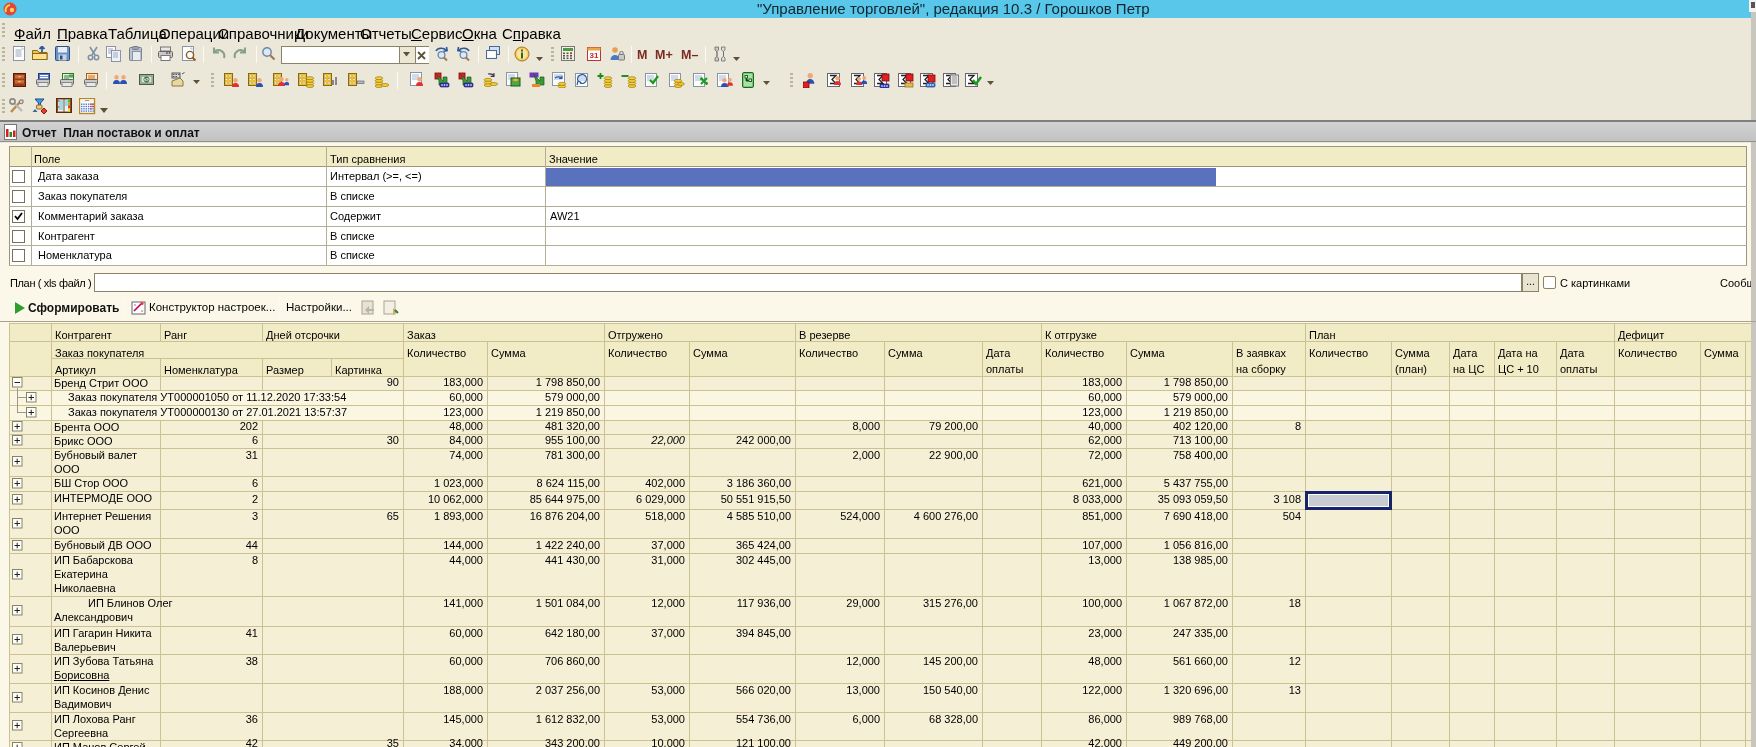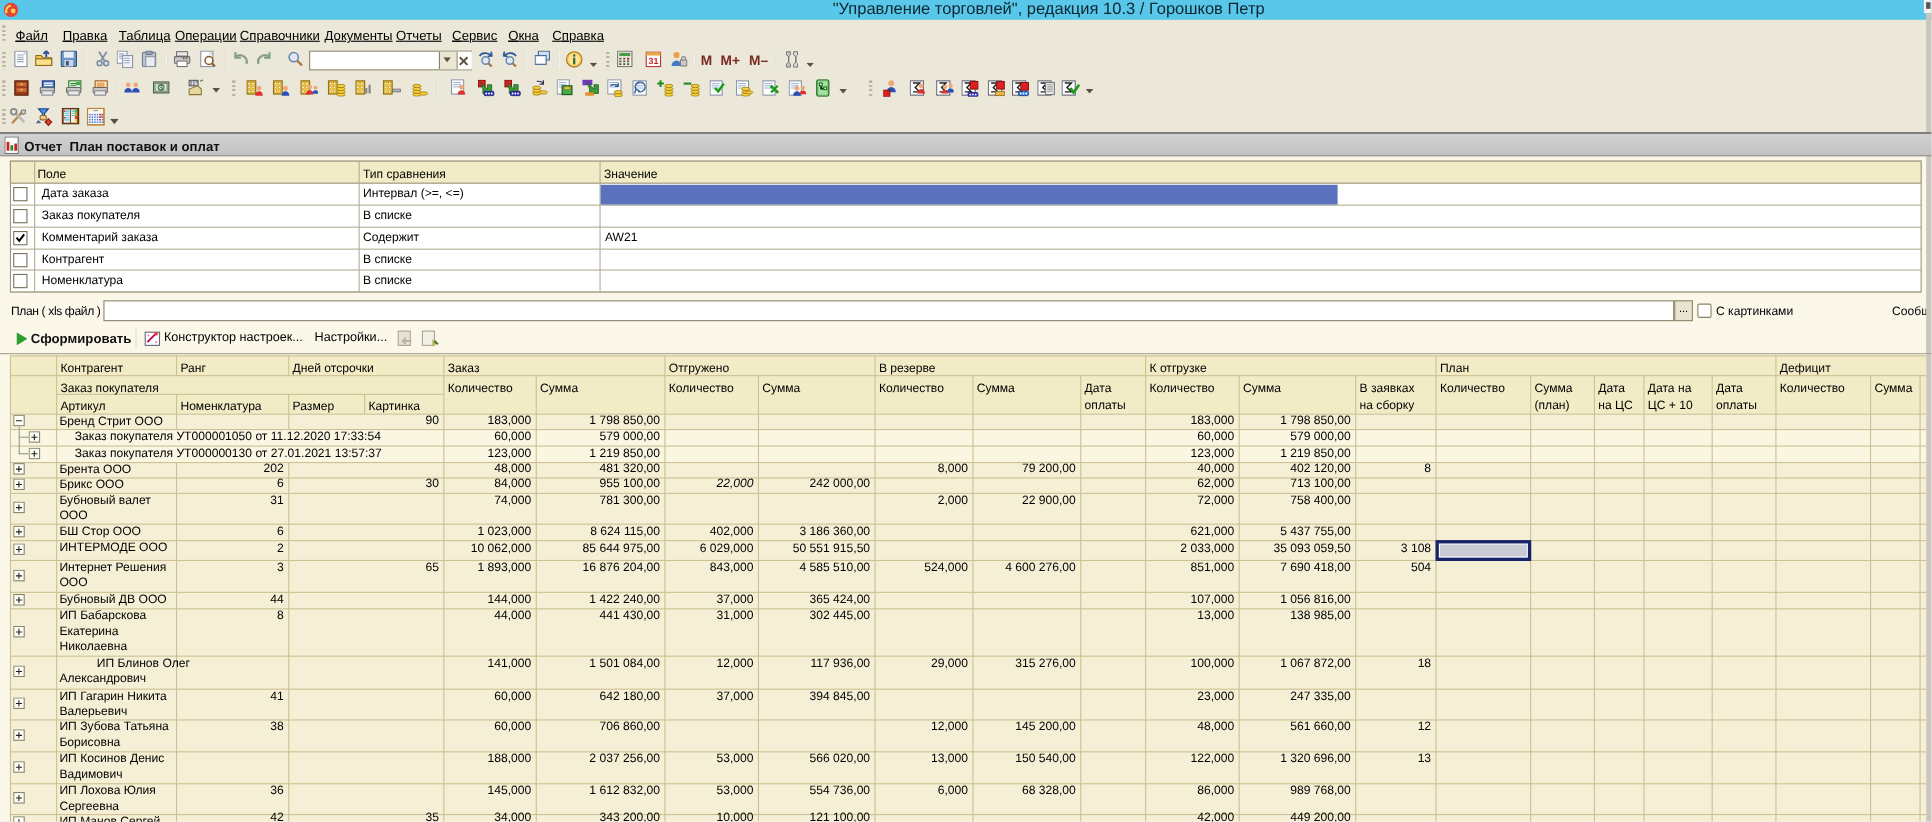--- a/index.html
+++ b/index.html
@@ -4,21 +4,21 @@
 html,body{width:1756px;height:747px;overflow:hidden;}
 body{font-family:"Liberation Sans",sans-serif;background:#ebe7d9;position:relative;}
 .a{position:absolute;}
 .t{position:absolute;font-size:11px;color:#000;white-space:nowrap;line-height:13px;}
 .sep{position:absolute;width:1px;background:#b9b49e;border-right:1px solid #fbfaf4;}
 .grip{position:absolute;width:3px;background:repeating-linear-gradient(to bottom,#b9b49e 0 2px,transparent 2px 4px);}
 .vb{position:absolute;width:1px;background:#cbc192;}
 .hb{position:absolute;height:1px;background:#cbc192;}
 .num{position:absolute;font-size:11px;color:#000;text-align:right;line-height:13px;white-space:nowrap;}
 .hdr{position:absolute;font-size:11px;color:#000;line-height:16px;}
-.mi{position:absolute;top:25px;font-size:12px;color:#000;text-decoration:underline;}
+.mi{position:absolute;top:25px;font-size:15px;color:#000;}
 </style></head><body>
 
 <div class="a" style="left:0;top:0;width:1756px;height:18px;background:#58c7e9;"></div>
 <svg class="a" style="left:3px;top:2px" width="14" height="14">
     <circle cx="7" cy="7" r="6.5" fill="#e2453a"></circle>
     <path d="M3 10 A5 5 0 0 1 7 3" stroke="#ffd24a" stroke-width="2" fill="none"></path>
     <circle cx="9" cy="8" r="2.2" fill="#ffd24a"></circle>
   </svg>
 <div class="a" style="left:757px;top:0px;width:420px;height:16px;font-size:15px;color:#0e2630;white-space:nowrap;">"Управление торговлей", редакция 10.3 / Горошков Петр</div>
 <div class="a" style="left:1749px;top:0;width:7px;height:12px;background:#f4f3f0;"></div>
@@ -864,30 +864,30 @@
 <div class="num" style="left:535px;top:477px;width:150px;">402,000</div>
 <div class="num" style="left:641px;top:477px;width:150px;">3 186 360,00</div>
 <div class="num" style="left:972px;top:477px;width:150px;">621,000</div>
 <div class="num" style="left:1078px;top:477px;width:150px;">5 437 755,00</div>
 <div class="t" style="left:54px;top:492px;">ИНТЕРМОДЕ ООО</div>
 <div class="num" style="left:108px;top:493px;width:150px;">2</div>
 <div class="num" style="left:333px;top:493px;width:150px;">10 062,000</div>
 <div class="num" style="left:450px;top:493px;width:150px;">85 644 975,00</div>
 <div class="num" style="left:535px;top:493px;width:150px;">6 029,000</div>
 <div class="num" style="left:641px;top:493px;width:150px;">50 551 915,50</div>
-<div class="num" style="left:972px;top:493px;width:150px;">2 033,000</div>
+<div class="num" style="left:972px;top:493px;width:150px;">8 033,000</div>
 <div class="num" style="left:1078px;top:493px;width:150px;">35 093 059,50</div>
 <div class="num" style="left:1151px;top:493px;width:150px;">3 108</div>
 <div class="t" style="left:54px;top:510px;">Интернет Решения</div>
 <div class="t" style="left:54px;top:524px;">ООО</div>
 <div class="num" style="left:108px;top:510px;width:150px;">3</div>
 <div class="num" style="left:249px;top:510px;width:150px;">65</div>
 <div class="num" style="left:333px;top:510px;width:150px;">1 893,000</div>
 <div class="num" style="left:450px;top:510px;width:150px;">16 876 204,00</div>
-<div class="num" style="left:535px;top:510px;width:150px;">843,000</div>
+<div class="num" style="left:535px;top:510px;width:150px;">518,000</div>
 <div class="num" style="left:641px;top:510px;width:150px;">4 585 510,00</div>
 <div class="num" style="left:730px;top:510px;width:150px;">524,000</div>
 <div class="num" style="left:828px;top:510px;width:150px;">4 600 276,00</div>
 <div class="num" style="left:972px;top:510px;width:150px;">851,000</div>
 <div class="num" style="left:1078px;top:510px;width:150px;">7 690 418,00</div>
 <div class="num" style="left:1151px;top:510px;width:150px;">504</div>
 <div class="t" style="left:54px;top:539px;">Бубновый ДВ ООО</div>
 <div class="num" style="left:108px;top:539px;width:150px;">44</div>
 <div class="num" style="left:333px;top:539px;width:150px;">144,000</div>
 <div class="num" style="left:450px;top:539px;width:150px;">1 422 240,00</div>
@@ -919,41 +919,41 @@
 <div class="t" style="left:54px;top:627px;">ИП Гагарин Никита</div>
 <div class="t" style="left:54px;top:641px;">Валерьевич</div>
 <div class="num" style="left:108px;top:627px;width:150px;">41</div>
 <div class="num" style="left:333px;top:627px;width:150px;">60,000</div>
 <div class="num" style="left:450px;top:627px;width:150px;">642 180,00</div>
 <div class="num" style="left:535px;top:627px;width:150px;">37,000</div>
 <div class="num" style="left:641px;top:627px;width:150px;">394 845,00</div>
 <div class="num" style="left:972px;top:627px;width:150px;">23,000</div>
 <div class="num" style="left:1078px;top:627px;width:150px;">247 335,00</div>
 <div class="t" style="left:54px;top:655px;">ИП Зубова Татьяна</div>
-<div class="t" style="left:54px;top:669px;">Борисовна</div>
+<div class="t" style="left:54px;top:669px;text-decoration:underline;">Борисовна</div>
 <div class="num" style="left:108px;top:655px;width:150px;">38</div>
 <div class="num" style="left:333px;top:655px;width:150px;">60,000</div>
 <div class="num" style="left:450px;top:655px;width:150px;">706 860,00</div>
 <div class="num" style="left:730px;top:655px;width:150px;">12,000</div>
 <div class="num" style="left:828px;top:655px;width:150px;">145 200,00</div>
 <div class="num" style="left:972px;top:655px;width:150px;">48,000</div>
 <div class="num" style="left:1078px;top:655px;width:150px;">561 660,00</div>
 <div class="num" style="left:1151px;top:655px;width:150px;">12</div>
 <div class="t" style="left:54px;top:684px;">ИП Косинов Денис</div>
 <div class="t" style="left:54px;top:698px;">Вадимович</div>
 <div class="num" style="left:333px;top:684px;width:150px;">188,000</div>
 <div class="num" style="left:450px;top:684px;width:150px;">2 037 256,00</div>
 <div class="num" style="left:535px;top:684px;width:150px;">53,000</div>
 <div class="num" style="left:641px;top:684px;width:150px;">566 020,00</div>
 <div class="num" style="left:730px;top:684px;width:150px;">13,000</div>
 <div class="num" style="left:828px;top:684px;width:150px;">150 540,00</div>
 <div class="num" style="left:972px;top:684px;width:150px;">122,000</div>
 <div class="num" style="left:1078px;top:684px;width:150px;">1 320 696,00</div>
 <div class="num" style="left:1151px;top:684px;width:150px;">13</div>
-<div class="t" style="left:54px;top:713px;">ИП Лохова Юлия</div>
+<div class="t" style="left:54px;top:713px;">ИП Лохова Ранг</div>
 <div class="t" style="left:54px;top:727px;">Сергеевна</div>
 <div class="num" style="left:108px;top:713px;width:150px;">36</div>
 <div class="num" style="left:333px;top:713px;width:150px;">145,000</div>
 <div class="num" style="left:450px;top:713px;width:150px;">1 612 832,00</div>
 <div class="num" style="left:535px;top:713px;width:150px;">53,000</div>
 <div class="num" style="left:641px;top:713px;width:150px;">554 736,00</div>
 <div class="num" style="left:730px;top:713px;width:150px;">6,000</div>
 <div class="num" style="left:828px;top:713px;width:150px;">68 328,00</div>
 <div class="num" style="left:972px;top:713px;width:150px;">86,000</div>
 <div class="num" style="left:1078px;top:713px;width:150px;">989 768,00</div>

